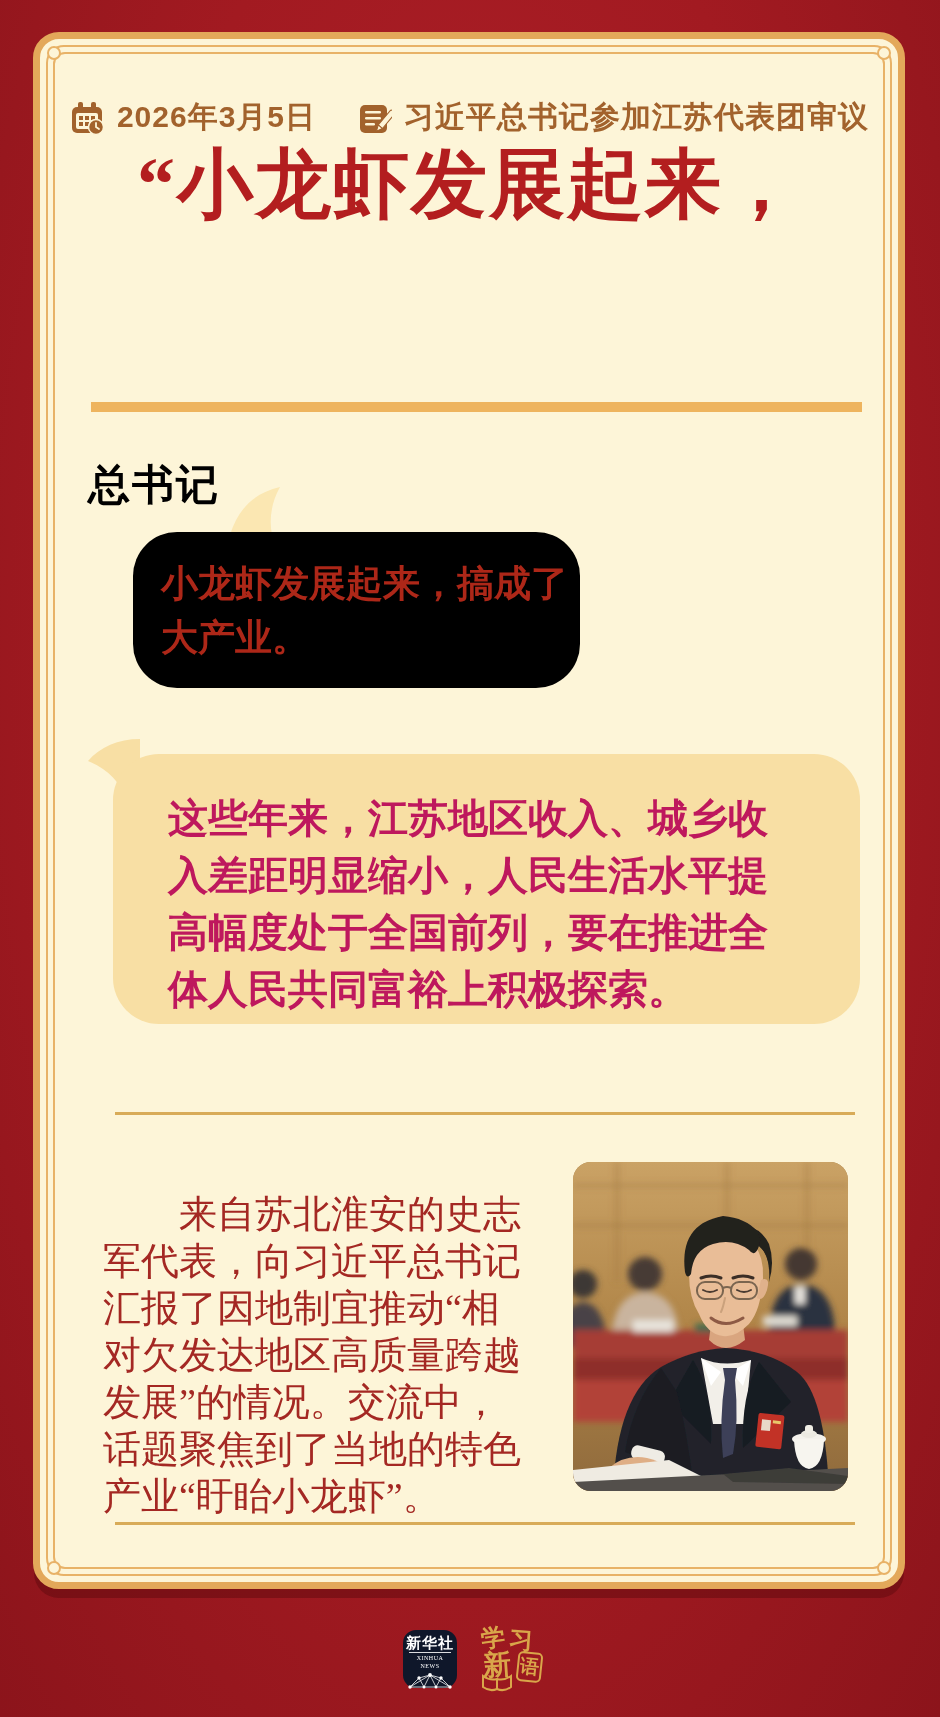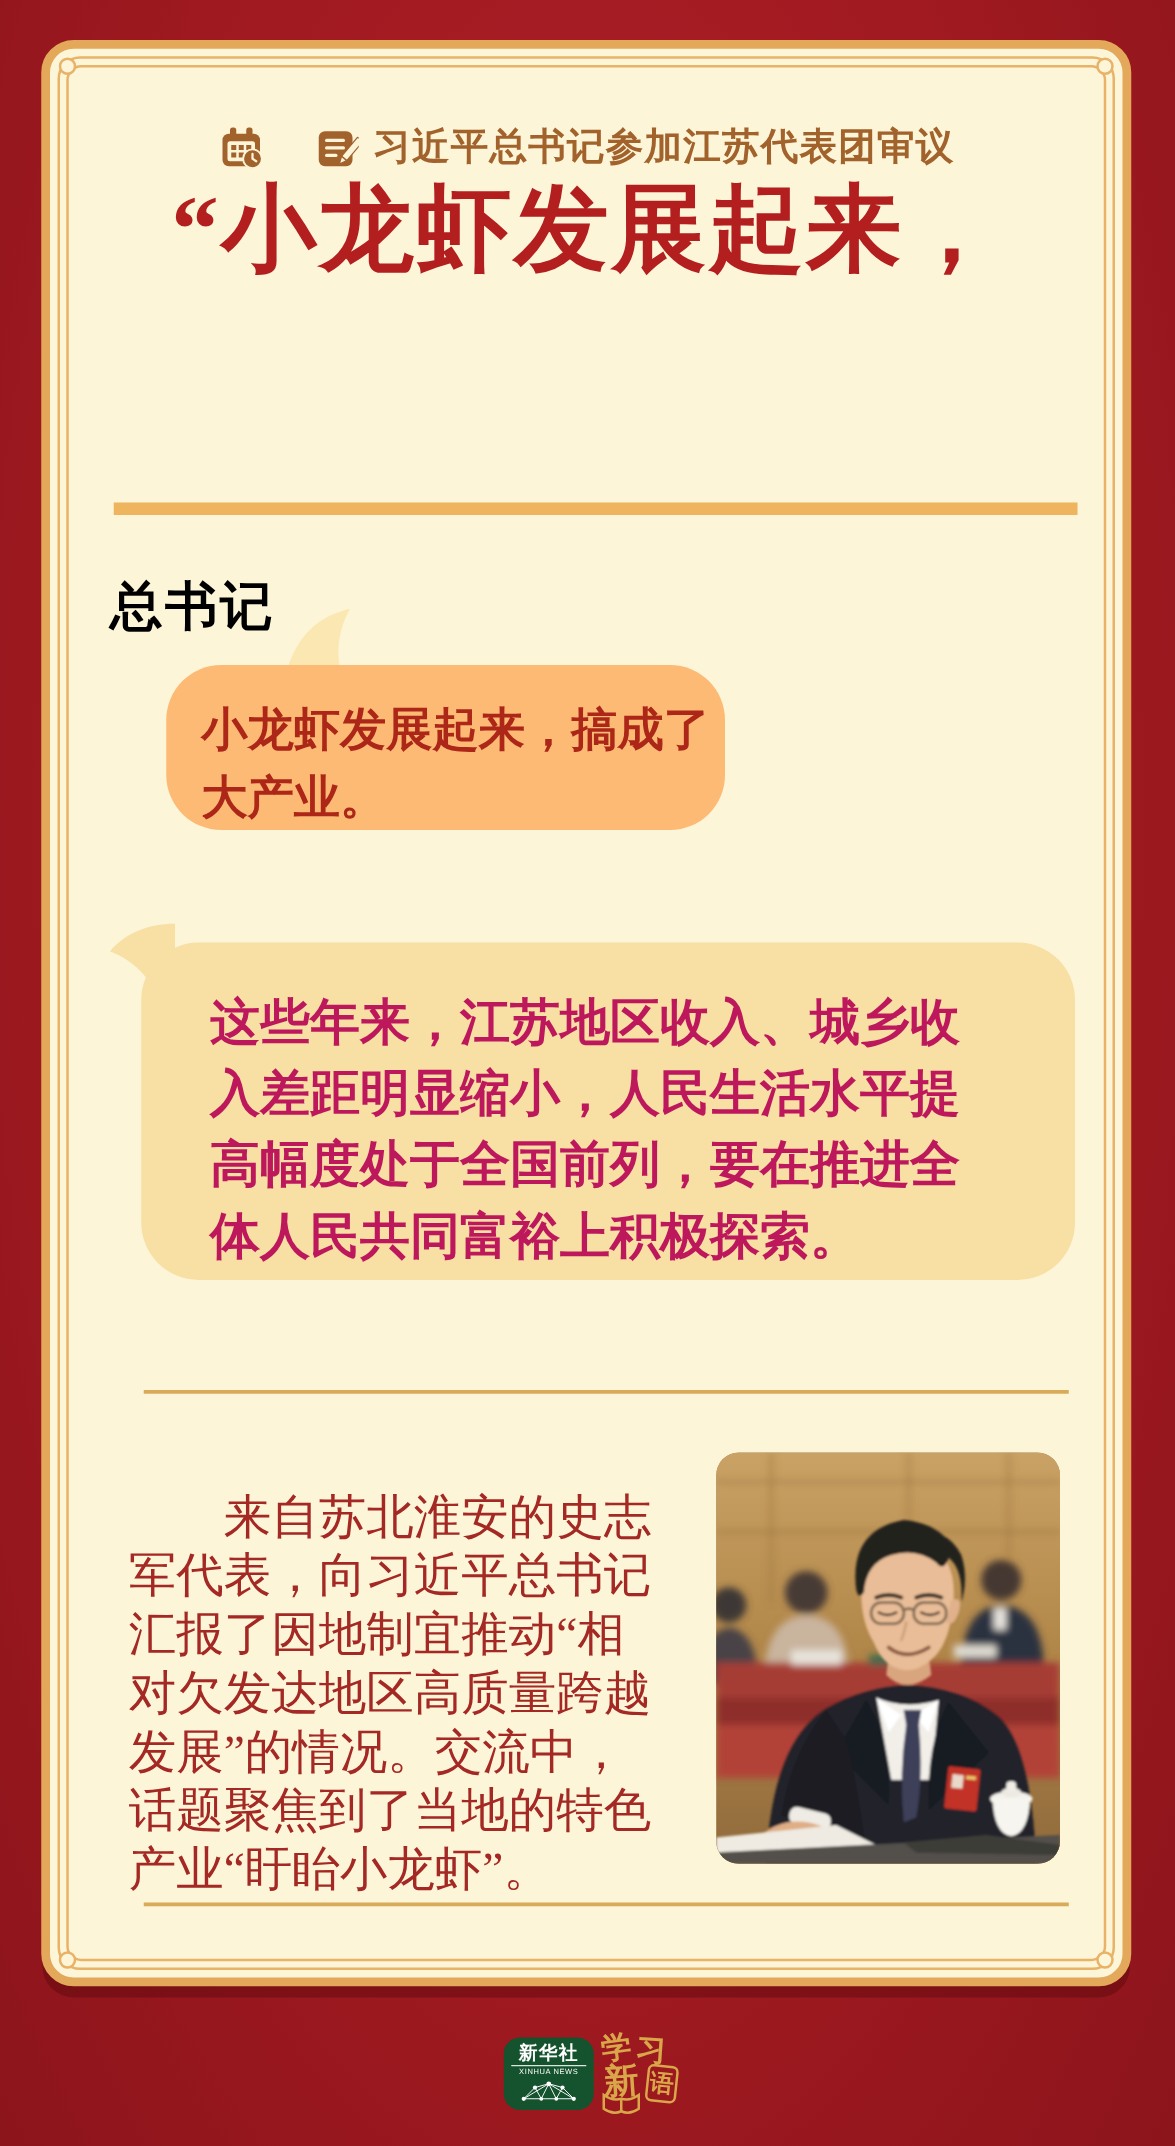--- a/index.html
+++ b/index.html
@@ -35,44 +35,45 @@
     text-align:center; color:#b31e1f;
     font-family:Liberation Serif, serif;
     font-size:76px; font-weight:700; line-height:95px; letter-spacing:2px;
   }
 
   .gold-bar { position:absolute; left:51px; top:363px; width:771px; height:10px; background:#eeb45e; }
 
   .speaker { position:absolute; left:48px; top:418px; font-size:42px; font-weight:700; color:#000000; letter-spacing:2px; }
 
   .bubble { position:absolute; }
-  .bubble1 { left:93px; top:493px; width:447px; height:132px; background:#fdba74; border-radius:44px; }
+  .bubble1 { left:93px; top:493px; width:447px; height:156px; background:#000000; border-radius:44px; }
   .bubble1 .txt { margin:25px 0 0 28px; width:414px; font-size:37px; line-height:54px; font-weight:700; color:#ad2718; word-break:break-all; letter-spacing:0; }
   .tail1 { position:absolute; left:188px; top:448px; }
   .bubble2 { left:73px; top:715px; width:747px; height:270px; background:#f8dfa4; border-radius:46px; }
   .bubble2 .txt { margin:36px 0 0 55px; width:618px; font-size:40px; line-height:57px; font-weight:700; color:#be185d; word-break:break-all; }
   .tail2 { position:absolute; left:48px; top:696px; }
 
   .divider { position:absolute; left:75px; width:740px; height:3px; background:#d8ab58; }
   .d1 { top:1073px; } .d2 { top:1483px; }
 
   .article {
     position:absolute; left:63px; top:1108px; width:426px;
     font-family:"Liberation Serif", serif;
     font-size:38px; line-height:47px; color:#a42823;
     text-indent:2em; word-break:break-all;margin-top:44px;
   }
 
   .photo { position:absolute; left:533px; top:1123px; width:275px; height:329px; border-radius:18px; overflow:hidden; background:#a8824e; }
   .photo svg { display:block; }
 
   .xinhua-logo {
-    position:absolute; left:403px; top:1630px; width:72px; height:58px;
-    background:#14532d; border-radius:13px; color:#fff; text-align:center;
+    position:absolute; left:403px; top:1630px; width:54px; height:58px;
+    background:#0f172a; border-radius:13px; color:#fff; text-align:center;
     padding-top:5px;
+    font-family:Liberation Serif, serif;
   }
   .xinhua-name { font-size:15px; font-weight:700; letter-spacing:1px; line-height:16px; }
   .xinhua-sub { font-size:6px; letter-spacing:.5px; line-height:8px; border-top:1px solid rgba(255,255,255,.85); margin:1px 6px 0 6px; padding-top:1px; }
 
   .xuexi-logo { position:absolute; left:479px; top:1626px; width:66px; height:66px; color:#d9a64a; }
   .xz { position:absolute; font-family:"Liberation Serif", serif; font-weight:700; }
   .xz1 { left:2px;  top:-4px; font-size:24px; transform:rotate(-8deg); }
   .xz2 { left:30px; top:-2px; font-size:24px; transform:rotate(4deg); }
   .xz3 { left:4px;  top:20px; font-size:28px; transform:rotate(-4deg); }
   .xz4 { left:38px; top:26px; font-size:19px; border:2px solid #d9a64a; border-radius:5px; padding:0 1px; transform:rotate(6deg); }
@@ -100,20 +101,21 @@
           <rect x="22" y="2" width="5" height="8" rx="2" fill="#a2622c"></rect>
           <rect x="10" y="16" width="4" height="4" fill="#a2622c"></rect>
           <rect x="16" y="16" width="4" height="4" fill="#a2622c"></rect>
           <rect x="22" y="16" width="4" height="4" fill="#a2622c"></rect>
           <rect x="10" y="22" width="4" height="4" fill="#a2622c"></rect>
           <rect x="16" y="22" width="4" height="4" fill="#a2622c"></rect>
           <circle cx="27" cy="27" r="7.5" fill="#a2622c" stroke="#fdf5d8" stroke-width="1.5"></circle>
           <path d="M27 23 L27 27 L30 29" stroke="#fdf5d8" stroke-width="1.8" fill="none" stroke-linecap="round"></path>
         </svg>
       </span>
+      <span>2026年3月5日</span>
     </div>
     <div class="hgroup">
       <span class="hicon">
         <svg width="34" height="36" viewBox="0 0 34 36">
           <rect x="2" y="5" width="27" height="28" rx="5" fill="#a2622c"></rect>
           <rect x="7" y="11" width="16" height="2.6" rx="1.3" fill="#fdf5d8"></rect>
           <rect x="7" y="17" width="16" height="2.6" rx="1.3" fill="#fdf5d8"></rect>
           <rect x="7" y="23" width="10" height="2.6" rx="1.3" fill="#fdf5d8"></rect>
           <g transform="rotate(40 26 22)">
             <rect x="23.5" y="8" width="5.5" height="20" rx="1" fill="#fdf5d8" stroke="#a2622c" stroke-width="1"></rect>

